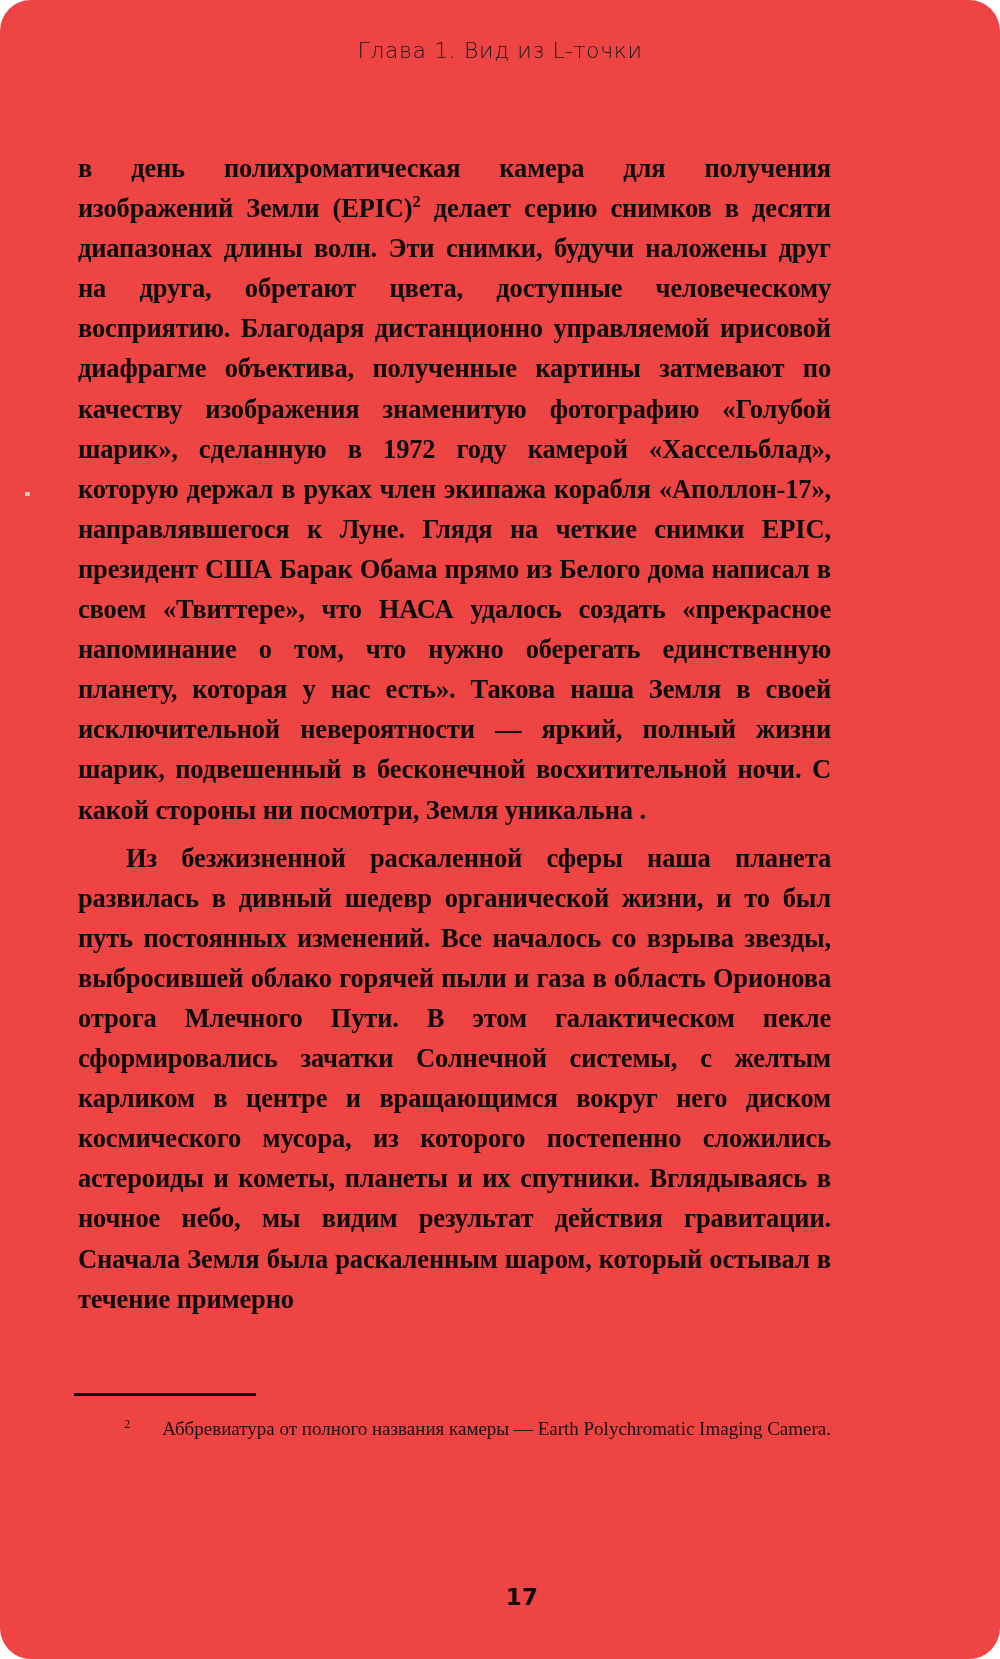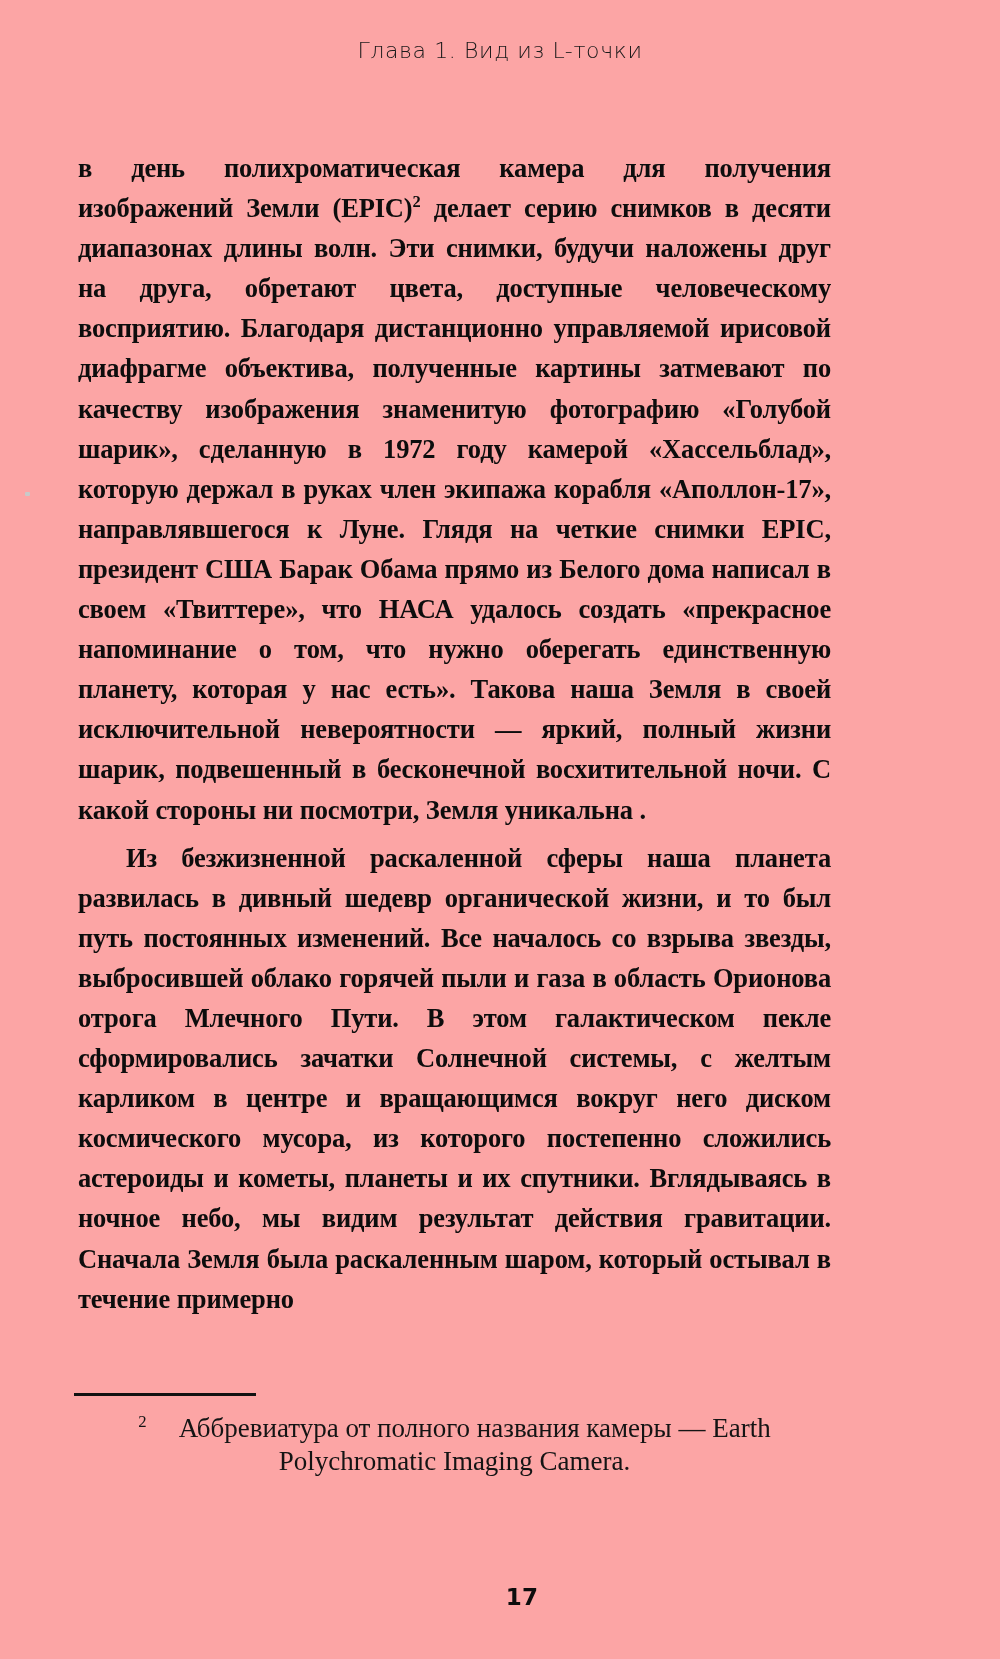--- a/index.html
+++ b/index.html
@@ -13,21 +13,22 @@
     height: 1659px;
     position: relative;
     font-family: "Liberation Serif", "DejaVu Serif", serif;
     color: #0b0b0b;
     overflow: hidden;
   }
 
   .page {
     position: absolute;
     inset: 0;
-    background: #fca5a5;
+    background: #ef4444;
+    border-radius: 31px;
   }
 
   
   .running-header {
     position: absolute;
     top: 38px;
     left: 0;
     right: 0;
     text-align: center;
     font-family: "DejaVu Sans", "Liberation Sans", sans-serif;
@@ -77,27 +78,27 @@
     left: 70px;
     width: 769px;
   }
   .footnote-rule {
     width: 182px;
     height: 3px;
     background: #111111;
     margin: 0 0 16px 4px;
   }
   .footnote {
-    margin: 0;
+    margin: 8px;
     font-family: "Liberation Serif", "DejaVu Serif", serif;
     font-weight: 400;
-    font-size: 27px;
+    font-size: 19px;
     line-height: 33px;
     color: #141414;
-    text-align: center;
+    text-align: right;
     position: relative;
     padding-left: 0;
   }
   .footnote .fn-marker {
     font-size: 0.62em;
     vertical-align: super;
     line-height: 0;
     margin-right: 32px;
   }
 

